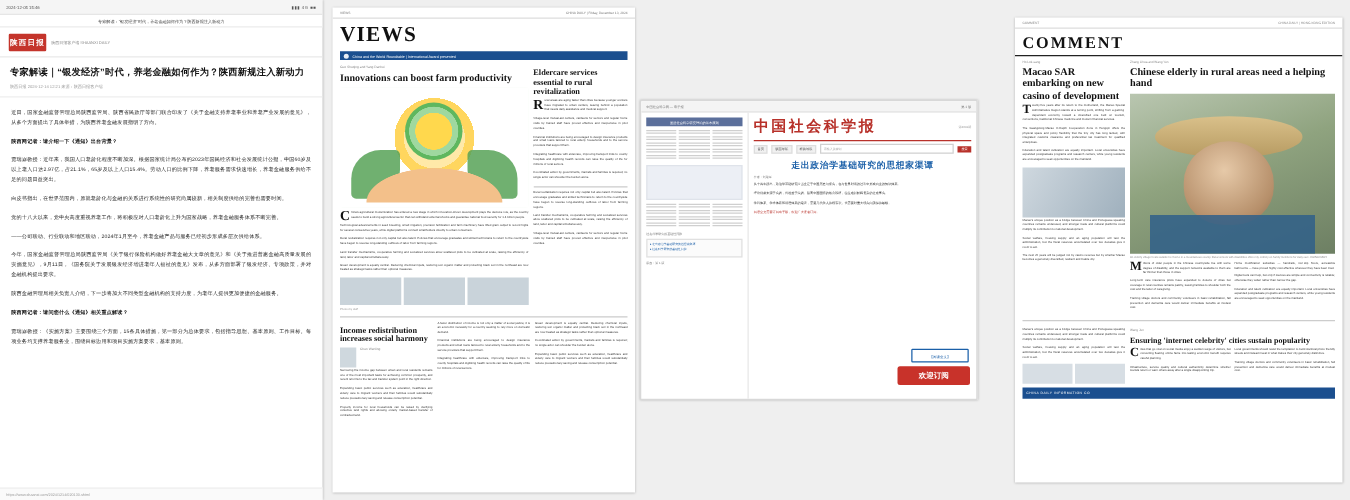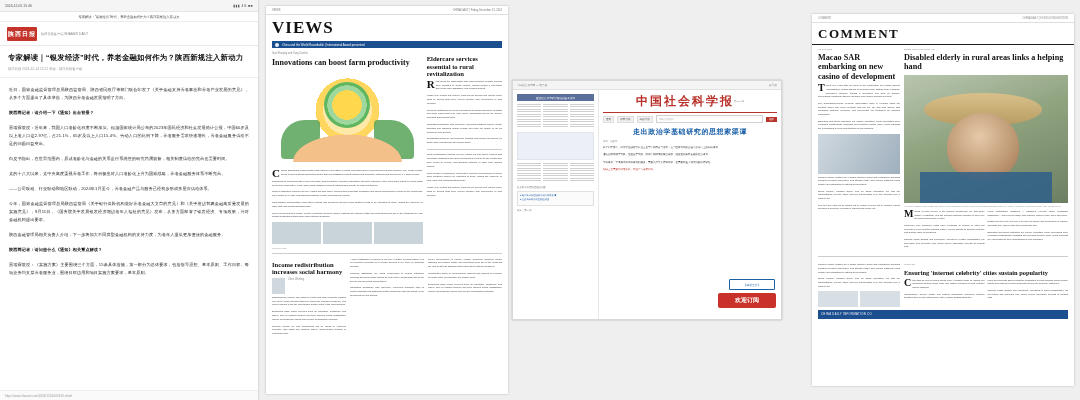--- a/index.html
+++ b/index.html
@@ -77,21 +77,21 @@
      display:flex;align-items:center;justify-content:space-between;padding:0 4px;font-size:2.6px;color:#777;}
   #p3 .inner{display:flex;height:calc(100% - 8px);}
   #p3 .left{width:86px;border-right:1px solid #e8e8e8;padding:4px;box-sizing:border-box;}
   #p3 .left .thumbhead{height:7px;background:#5b6f9b;color:#fff;font-size:2.6px;
      display:flex;align-items:center;justify-content:center;margin-bottom:3px;}
   #p3 .left .tcols{display:flex;gap:2px;}
   #p3 .left .tcol{flex:1;}
   #p3 .lines span{display:block;height:.9px;background:#cfcfcf;margin-bottom:1.6px;}
   #p3 .left .tblock{height:26px;background:#eceff5;margin:3px 0;border:.5px solid #dfe3ea;}
   #p3 .right{flex:1;padding:3px 4px;box-sizing:border-box;position:relative;}
-  #p3 .nameplate{display:flex;align-items:center;justify-content:center;
+  #p3 .nameplate{display:flex;align-items:center;justify-content:space-between;
      border-bottom:1.2px solid #b8312a;padding-bottom:2px;}
   #p3 .cssn{font-family:"Liberation Serif", serif;color:#b8312a;font-size:12px;font-weight:bold;letter-spacing:2px;}
   #p3 .cssnsub{font-size:2.4px;color:#999;}
   #p3 .toolbar{display:flex;align-items:center;gap:3px;margin:2px 0 3px 0;}
   #p3 .toolbar .tab{font-size:2.6px;background:#f1f1f1;border:.5px solid #ddd;padding:.5px 2px;color:#555;}
   #p3 .toolbar .searchbox{flex:1;height:6px;border:.5px solid #d0d0d0;background:#fff;display:flex;
      align-items:center;padding:0 2px;font-size:2.4px;color:#aaa;}
   #p3 .toolbar .searchbtn{background:#b8312a;color:#fff;font-size:2.4px;padding:1px 3px;}
   #p3 .arthead{text-align:center;color:#1a5fa8;font-size:7px;font-weight:bold;margin:4px 0 3px 0;letter-spacing:.6px;}
   #p3 .artmeta{font-size:2.4px;color:#888;margin-bottom:3px;}
@@ -375,21 +375,21 @@
         <p class="txt">The Guangdong-Macao In-Depth Cooperation Zone in Hengqin offers the physical space and policy flexibility that the tiny city has long lacked, with integrated customs clearance and preferential tax treatment for qualified enterprises.</p>
         <p class="txt">Education and talent cultivation are equally important. Local universities have expanded postgraduate programs and research centers, while young residents are encouraged to seek opportunities on the mainland.</p>
         <div class="photo2"></div>
         <p class="txt">Macao's unique position as a bridge between China and Portuguese-speaking countries remains underused, and stronger trade and cultural platforms could multiply its contribution to national development.</p>
         <p class="txt">Social welfare, housing supply and an aging population will test the administration, but the fiscal reserves accumulated over two decades give it room to act.</p>
         <p class="txt">The next 25 years will be judged not by casino revenue but by whether Macao becomes a genuinely diversified, resilient and livable city.</p>
       </div>
 
       <div class="colwide">
         <div class="kicker">Zhang Lihua and Wang Yun</div>
-        <h2 class="story">Disabled elderly in rural areas links a helping hand</h2>
+        <h2 class="story">Chinese elderly in rural areas need a helping hand</h2>
         <div class="photo">
           <div class="hat"></div>
           <div class="face"></div>
           <div class="cloth"></div>
         </div>
         <div class="caption">An elderly villager rests outside her home in a mountainous county. Rural seniors with disabilities often rely entirely on family members for daily care. CHINA DAILY</div>
         <div class="cols" style="padding:0;gap:3px">
           <div class="col">
             <p class="txt dropcap">Millions of older people in the Chinese countryside live with some degree of disability, and the support networks available to them are far thinner than those in cities.</p>
             <p class="txt">Long-term care insurance pilots have expanded to dozens of cities but coverage in rural counties remains patchy, leaving families to shoulder both the cost and the labor of caregiving.</p>

